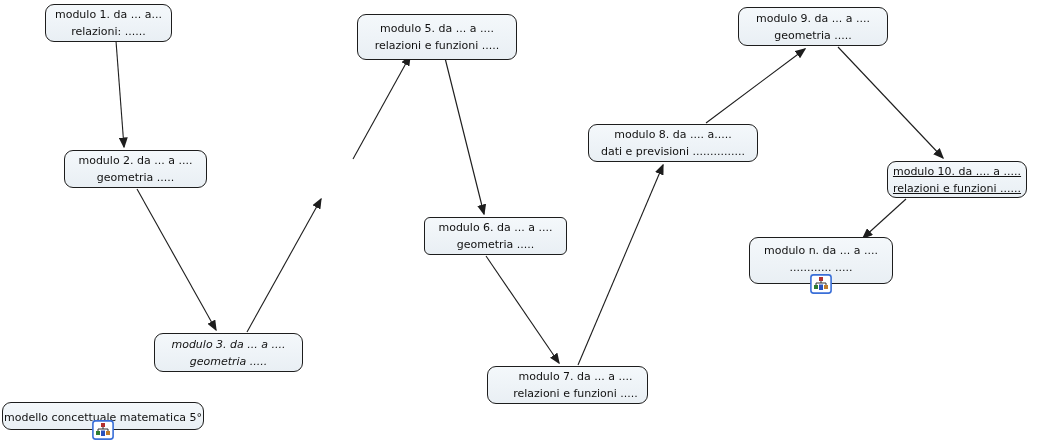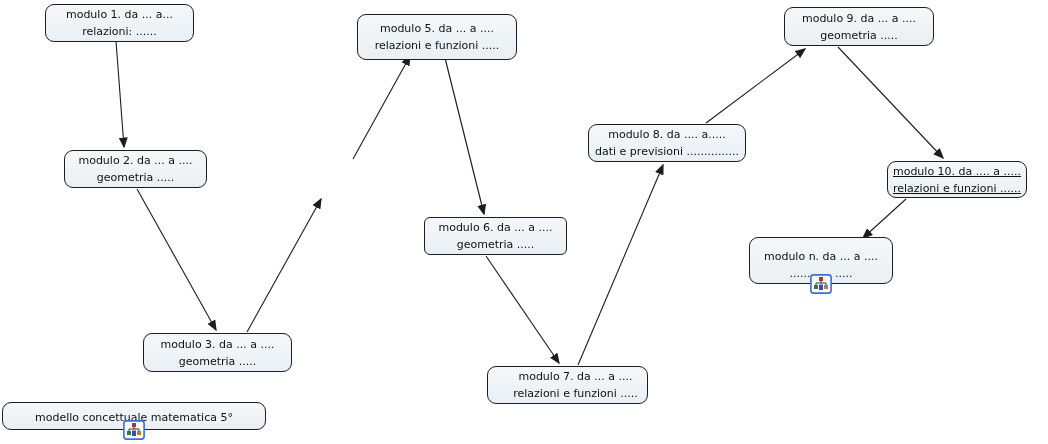--- a/index.html
+++ b/index.html
@@ -73,74 +73,74 @@
       <line x1="353" y1="159" x2="410" y2="56" marker-end="url(#arw)"></line>
       <line x1="444" y1="54" x2="484" y2="214" marker-end="url(#arw)"></line>
       <line x1="486" y1="256" x2="559" y2="363" marker-end="url(#arw)"></line>
       <line x1="578" y1="365" x2="663" y2="165" marker-end="url(#arw)"></line>
       <line x1="706" y1="123" x2="805" y2="49" marker-end="url(#arw)"></line>
       <line x1="838" y1="47" x2="943" y2="158" marker-end="url(#arw)"></line>
       <line x1="906" y1="199" x2="863" y2="238" marker-end="url(#arw)"></line>
     </g>
   </svg>
 
-  <div class="node" style="left:45px;top:4px;width:149px;height:38px;">
+  <div class="node" style="left:45px;top:4px;width:127px;height:38px;">
     <span class="nline">modulo 1. da ... a...</span>
     <span class="nline">relazioni: ......</span>
   </div>
 
   <div class="node" style="left:64px;top:150px;width:143px;height:38px;">
     <span class="nline">modulo 2. da ... a ....</span>
     <span class="nline">geometria .....</span>
   </div>
 
-  <div class="node" style="left:143px;top:333px;width:149px;height:39px;">
+  <div class="node" style="left:154px;top:333px;width:149px;height:39px;font-style:italic;">
     <span class="nline">modulo 3. da ... a ....</span>
     <span class="nline">geometria .....</span>
   </div>
 
 
   <div class="node" style="left:357px;top:14px;width:160px;height:46px;">
     <span class="nline">modulo 5.  da ... a ....</span>
     <span class="nline">relazioni e funzioni .....</span>
   </div>
 
   <div class="node" style="left:424px;top:217px;width:143px;height:38px;border-radius:6px;">
     <span class="nline">modulo 6. da ... a ....</span>
     <span class="nline">geometria .....</span>
   </div>
 
   <div class="node" style="left:487px;top:366px;width:161px;height:38px;padding-left:18px;">
     <span class="nline">modulo 7. da ... a ....</span>
     <span class="nline">relazioni e funzioni .....</span>
   </div>
 
-  <div class="node" style="left:588px;top:124px;width:158px;height:38px;justify-content:center;">
+  <div class="node" style="left:588px;top:124px;width:170px;height:38px;justify-content:center;">
     <span class="nline">modulo 8. da .... a.....</span>
     <span class="nline">dati e previsioni ...............</span>
   </div>
 
-  <div class="node" style="left:738px;top:7px;width:150px;height:39px;margin-left:46px;">
+  <div class="node" style="left:738px;top:7px;width:150px;height:39px;">
     <span class="nline">modulo 9. da ... a ....</span>
     <span class="nline">geometria .....</span>
   </div>
 
   <div class="node" style="left:887px;top:161px;width:140px;height:37px;text-decoration:underline;">
     <span class="nline">modulo 10. da .... a .....</span>
     <span class="nline">relazioni e funzioni ......</span>
   </div>
 
-  <div class="node has-icon" style="left:749px;top:237px;width:144px;height:47px;justify-content:flex-end;">
+  <div class="node has-icon" style="left:749px;top:237px;width:144px;height:47px;">
     <span class="nline">modulo n. da ... a ....</span>
     <span class="nline">............ .....</span>
     <svg class="node-icon" viewBox="0 0 22 20">
         <use href="#cmapicon"></use>
       </svg>
   </div>
 
-  <div class="node has-icon" style="left:2px;top:402px;width:264px;height:28px;justify-content:center;">
+  <div class="node has-icon" style="left:2px;top:402px;width:202px;height:28px;justify-content:center;">
     <span class="nline">modello concettuale matematica 5°</span>
     <svg class="node-icon" viewBox="0 0 22 20">
         <use href="#cmapicon"></use>
       </svg>
   </div>
 
 </div>
 
 </body></html>

